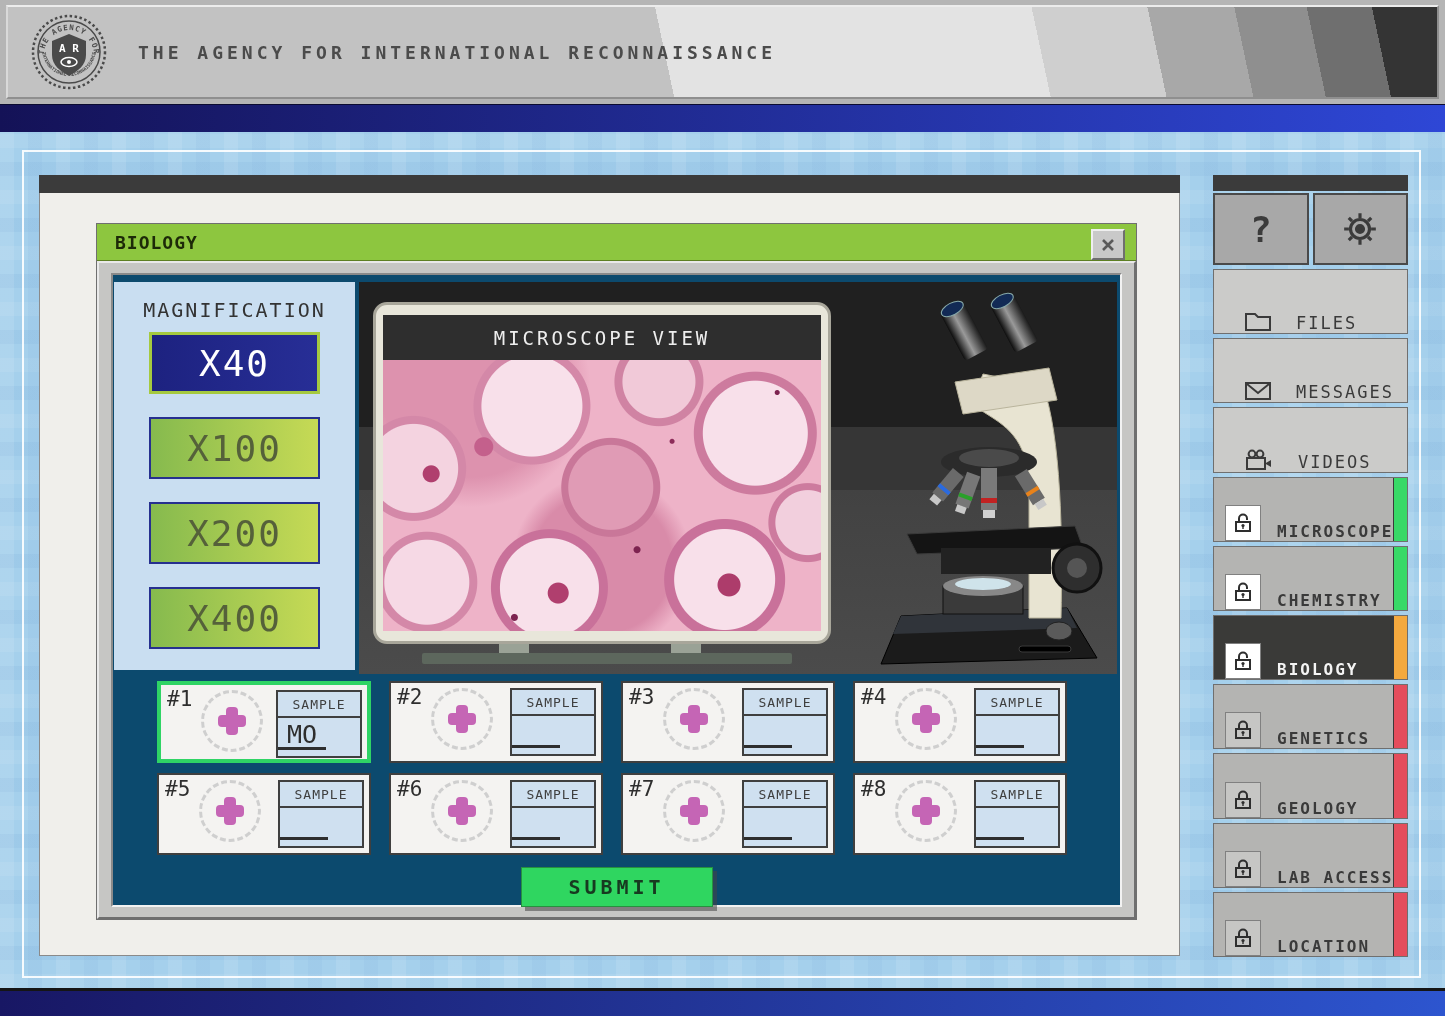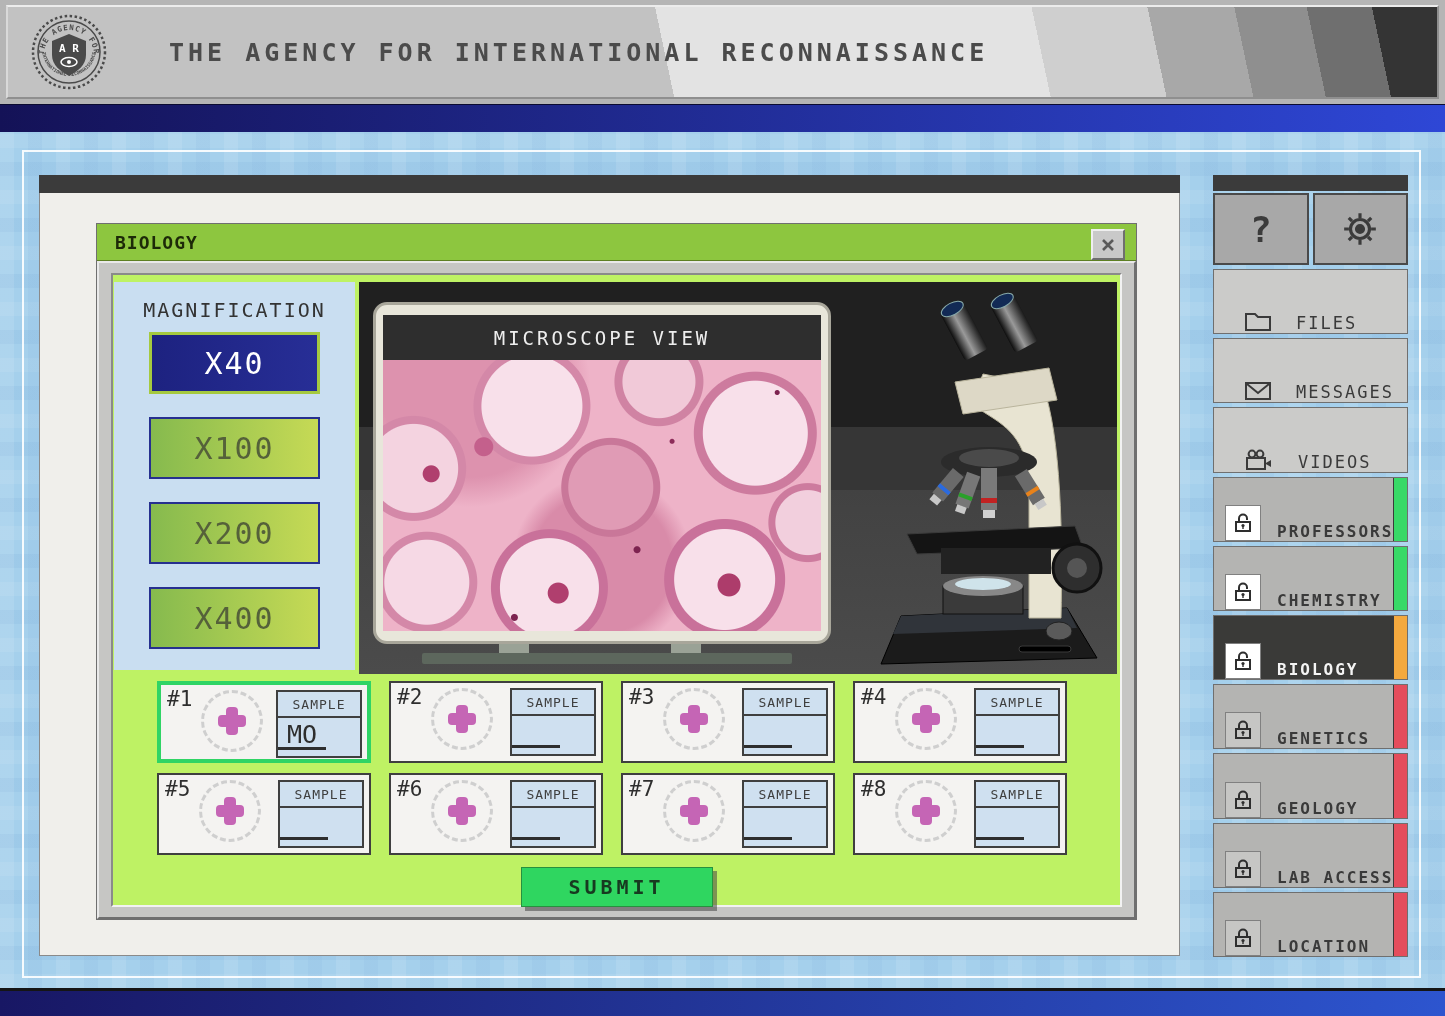--- a/index.html
+++ b/index.html
@@ -4,21 +4,21 @@
 <style>
   html,body{margin:0;padding:0;background:#666;}
   #app{position:relative;width:1445px;height:1016px;overflow:hidden;
        font-family:"DejaVu Sans Mono","Liberation Mono",monospace;background:#a5d0ec;}
   
   .header{position:absolute;left:0;top:0;width:1445px;height:104px;background:#b5b5b5;
           padding:5px 6px;box-sizing:border-box;}
   .header-inner{height:100%;box-sizing:border-box;border:2px solid #8f8f8f;border-top-color:#ececec;border-left-color:#d9d9d9;
     background:linear-gradient(78deg,#c2c2c2 0 46%,#e3e3e3 46% 72%,#cfcfcf 72% 80%,#a8a8a8 80% 86%,#8f8f8f 86% 91%,#6f6f6f 91% 95.5%,#343434 95.5% 100%);
     display:flex;align-items:center;gap:30px;padding-left:22px;}
-  .header-title{font-size:25px;font-weight:600;letter-spacing:4px;color:#4b4b4b;white-space:nowrap;margin-left:31px;}
+  .header-title{font-size:18px;font-weight:600;letter-spacing:4px;color:#4b4b4b;white-space:nowrap;}
   
   .bar-blue-top{position:absolute;left:0;top:104px;width:1445px;height:28px;
      background:linear-gradient(90deg,#141257,#2e47d6);border-top:1px solid #0b0b30;box-sizing:border-box;}
   .bar-blue-bottom{position:absolute;left:0;bottom:0;width:1445px;height:28px;
      background:linear-gradient(90deg,#181764,#2d55cf);border-top:3px solid #151515;box-sizing:border-box;}
   
   .desktop{position:absolute;left:0;top:132px;width:1445px;height:856px;background-color:#a5d0ec;
     background-image:
       repeating-linear-gradient(90deg,rgba(255,255,255,.10) 0 14px,transparent 14px 28px,rgba(140,185,225,.20) 28px 42px,transparent 42px 56px),
       repeating-linear-gradient(0deg,rgba(255,255,255,.08) 0 14px,transparent 14px 28px,rgba(120,170,215,.16) 28px 42px,transparent 42px 56px);}
@@ -29,27 +29,27 @@
   .panel-topbar{position:absolute;left:-1px;top:-1px;width:1141px;height:18px;background:#3b3b3b;}
   
   .bio-window{position:absolute;left:56px;top:47px;width:1041px;height:697px;border:1px solid #6f6f6f;box-sizing:border-box;background:#c6c6c4;}
   .win-titlebar{position:absolute;left:0;top:0;right:0;height:37px;background:#8dc63f;border-bottom:1px solid #5d7f23;
       display:flex;align-items:center;padding-left:18px;box-sizing:border-box;}
   .win-title{font-size:18px;font-weight:600;letter-spacing:1px;color:#1d2a08;}
   .close-btn{position:absolute;right:11px;top:5px;width:30px;height:27px;background:#c9c9c9;
       border:2px solid;border-color:#efefef #6f6f6f #6f6f6f #efefef;display:flex;align-items:center;justify-content:center;cursor:pointer;}
   .win-body{position:absolute;left:0;top:37px;right:0;bottom:0;background:#c6c6c4;
       border:2px solid;border-color:#e9e9e9 #6f6f6f #6f6f6f #e9e9e9;box-sizing:border-box;padding:10px 12px;}
-  .win-content{position:relative;width:100%;height:100%;background:#bef264;
+  .win-content{position:relative;width:100%;height:100%;background:#0c4a6e;
       border:2px solid;border-color:#8a8a8a #f2f2f2 #f2f2f2 #8a8a8a;box-sizing:border-box;}
   
   .mag-panel{position:absolute;left:1px;top:7px;width:241px;height:388px;background:#c9def1;}
   .mag-label{margin-top:16px;text-align:center;font-size:20px;letter-spacing:2px;color:#333;}
   .mag-btn{position:absolute;left:35px;width:171px;height:62px;display:flex;align-items:center;justify-content:center;
-     font-size:30px;letter-spacing:2px;cursor:pointer;box-sizing:border-box;
+     font-size:36px;letter-spacing:2px;cursor:pointer;box-sizing:border-box;
      background:linear-gradient(90deg,#86ba4e,#c6da55);border:2px solid #26308f;color:#55613a;}
   .mag-btn.selected{background:linear-gradient(90deg,#1d2280,#272e96);border:3px solid #a5c93f;color:#fff;}
   .mag-btn:nth-of-type(2){top:50px}.mag-btn:nth-of-type(3){top:135px}
   .mag-btn:nth-of-type(4){top:220px}.mag-btn:nth-of-type(5){top:305px}
   
   .micro-area{position:absolute;left:246px;top:7px;width:758px;height:392px;
      background:linear-gradient(180deg,#202020 0 37%,#363636 37% 53%,#424242 53%,#4b4b4b 100%);}
   .monitor{position:absolute;left:14px;top:20px;width:458px;height:342px;background:#e8e6da;
      border:3px solid #a8a69a;border-radius:14px;box-sizing:border-box;padding:10px 7px;}
   .mon-screen{width:100%;height:100%;display:flex;flex-direction:column;}
@@ -385,21 +385,21 @@
         </div>
         <div class="sb-item">
           <span class="lockbox unlocked">
               <svg width="24" height="24" viewBox="0 0 24 24">
             <rect x="5" y="11" width="14" height="9" fill="none" stroke="#2e2e2e" stroke-width="2"></rect>
             <path d="M8,11 V7.5 A4,4 0 0 1 16,7.5 V9" fill="none" stroke="#2e2e2e" stroke-width="2"></path>
             <circle cx="12" cy="14.5" r="1.6" fill="#2e2e2e"></circle>
                 <rect x="11.3" y="15" width="1.4" height="3" fill="#2e2e2e"></rect>
           </svg>
             </span>
-          <span class="sb-label">PROFESSORS</span>
+          <span class="sb-label">MICROSCOPE</span>
           <span class="stripe green"></span>
         </div>
         <div class="sb-item">
           <span class="lockbox unlocked">
               <svg width="24" height="24" viewBox="0 0 24 24">
             <rect x="5" y="11" width="14" height="9" fill="none" stroke="#2e2e2e" stroke-width="2"></rect>
             <path d="M8,11 V7.5 A4,4 0 0 1 16,7.5 V9" fill="none" stroke="#2e2e2e" stroke-width="2"></path>
             <circle cx="12" cy="14.5" r="1.6" fill="#2e2e2e"></circle>
                 <rect x="11.3" y="15" width="1.4" height="3" fill="#2e2e2e"></rect>
           </svg>

